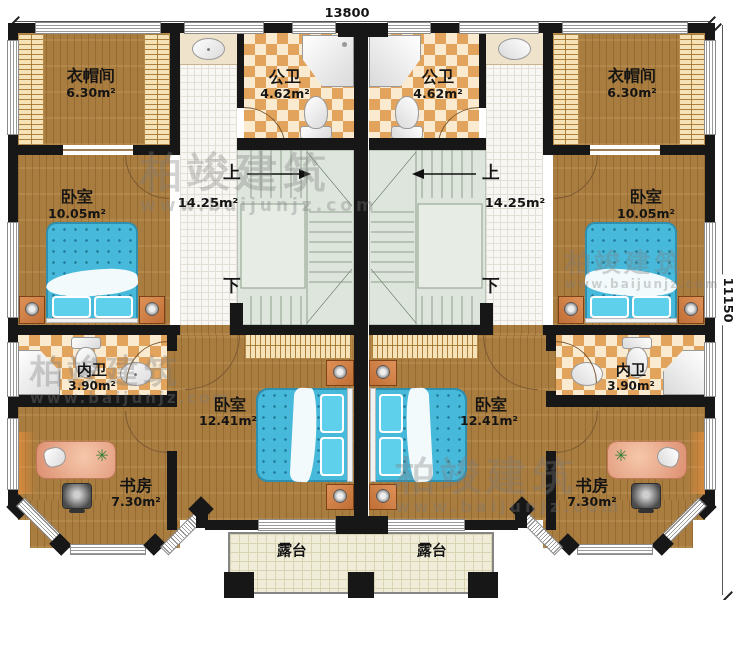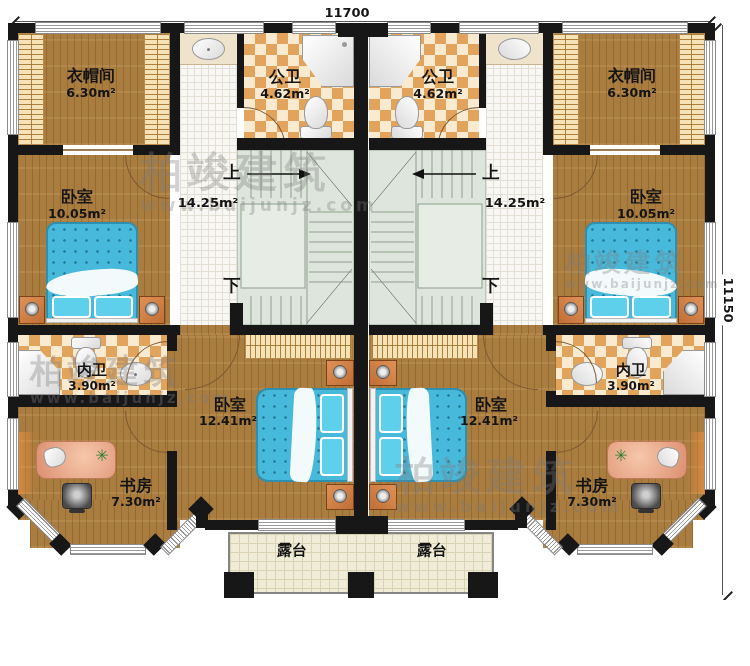--- a/index.html
+++ b/index.html
@@ -54,21 +54,21 @@
   #titleblock{position:absolute;left:0;top:600px;width:750px;height:66px;background:#fff;}
 </style>
 </head>
 <body>
 
 <div id="app">
 
   <div class="dimline" style="left:15px;top:21px;width:697px;height:1px;"></div>
   <div class="tick" style="left:14px;top:15px;"></div>
   <div class="tick" style="left:710px;top:15px;"></div>
-  <div class="lbl" style="left:347px;top:12px;font-size:13px;background:#fff;padding:0 4px;">11700</div>
+  <div class="lbl" style="left:347px;top:12px;font-size:13px;background:#fff;padding:0 4px;">13800</div>
   <div class="dimline" style="left:722px;top:25px;width:1px;height:570px;"></div>
   <div class="tick" style="left:716px;top:22px;"></div>
   <div class="tick" style="left:727px;top:590px;"></div>
   <div class="lbl" style="left:728px;top:300px;font-size:13px;transform:translate(-50%,-50%) rotate(90deg);background:#fff;padding:0 3px;">11150</div>
 
   <div class="half" style="left:0;">
 
     <div class="wood" style="left:18px;top:33px;width:152px;height:112px;"></div>
     <div class="tile" style="left:180px;top:33px;width:57px;height:294px;"></div>
     <div class="checker" style="left:244px;top:33px;width:110px;height:105px;"></div>

